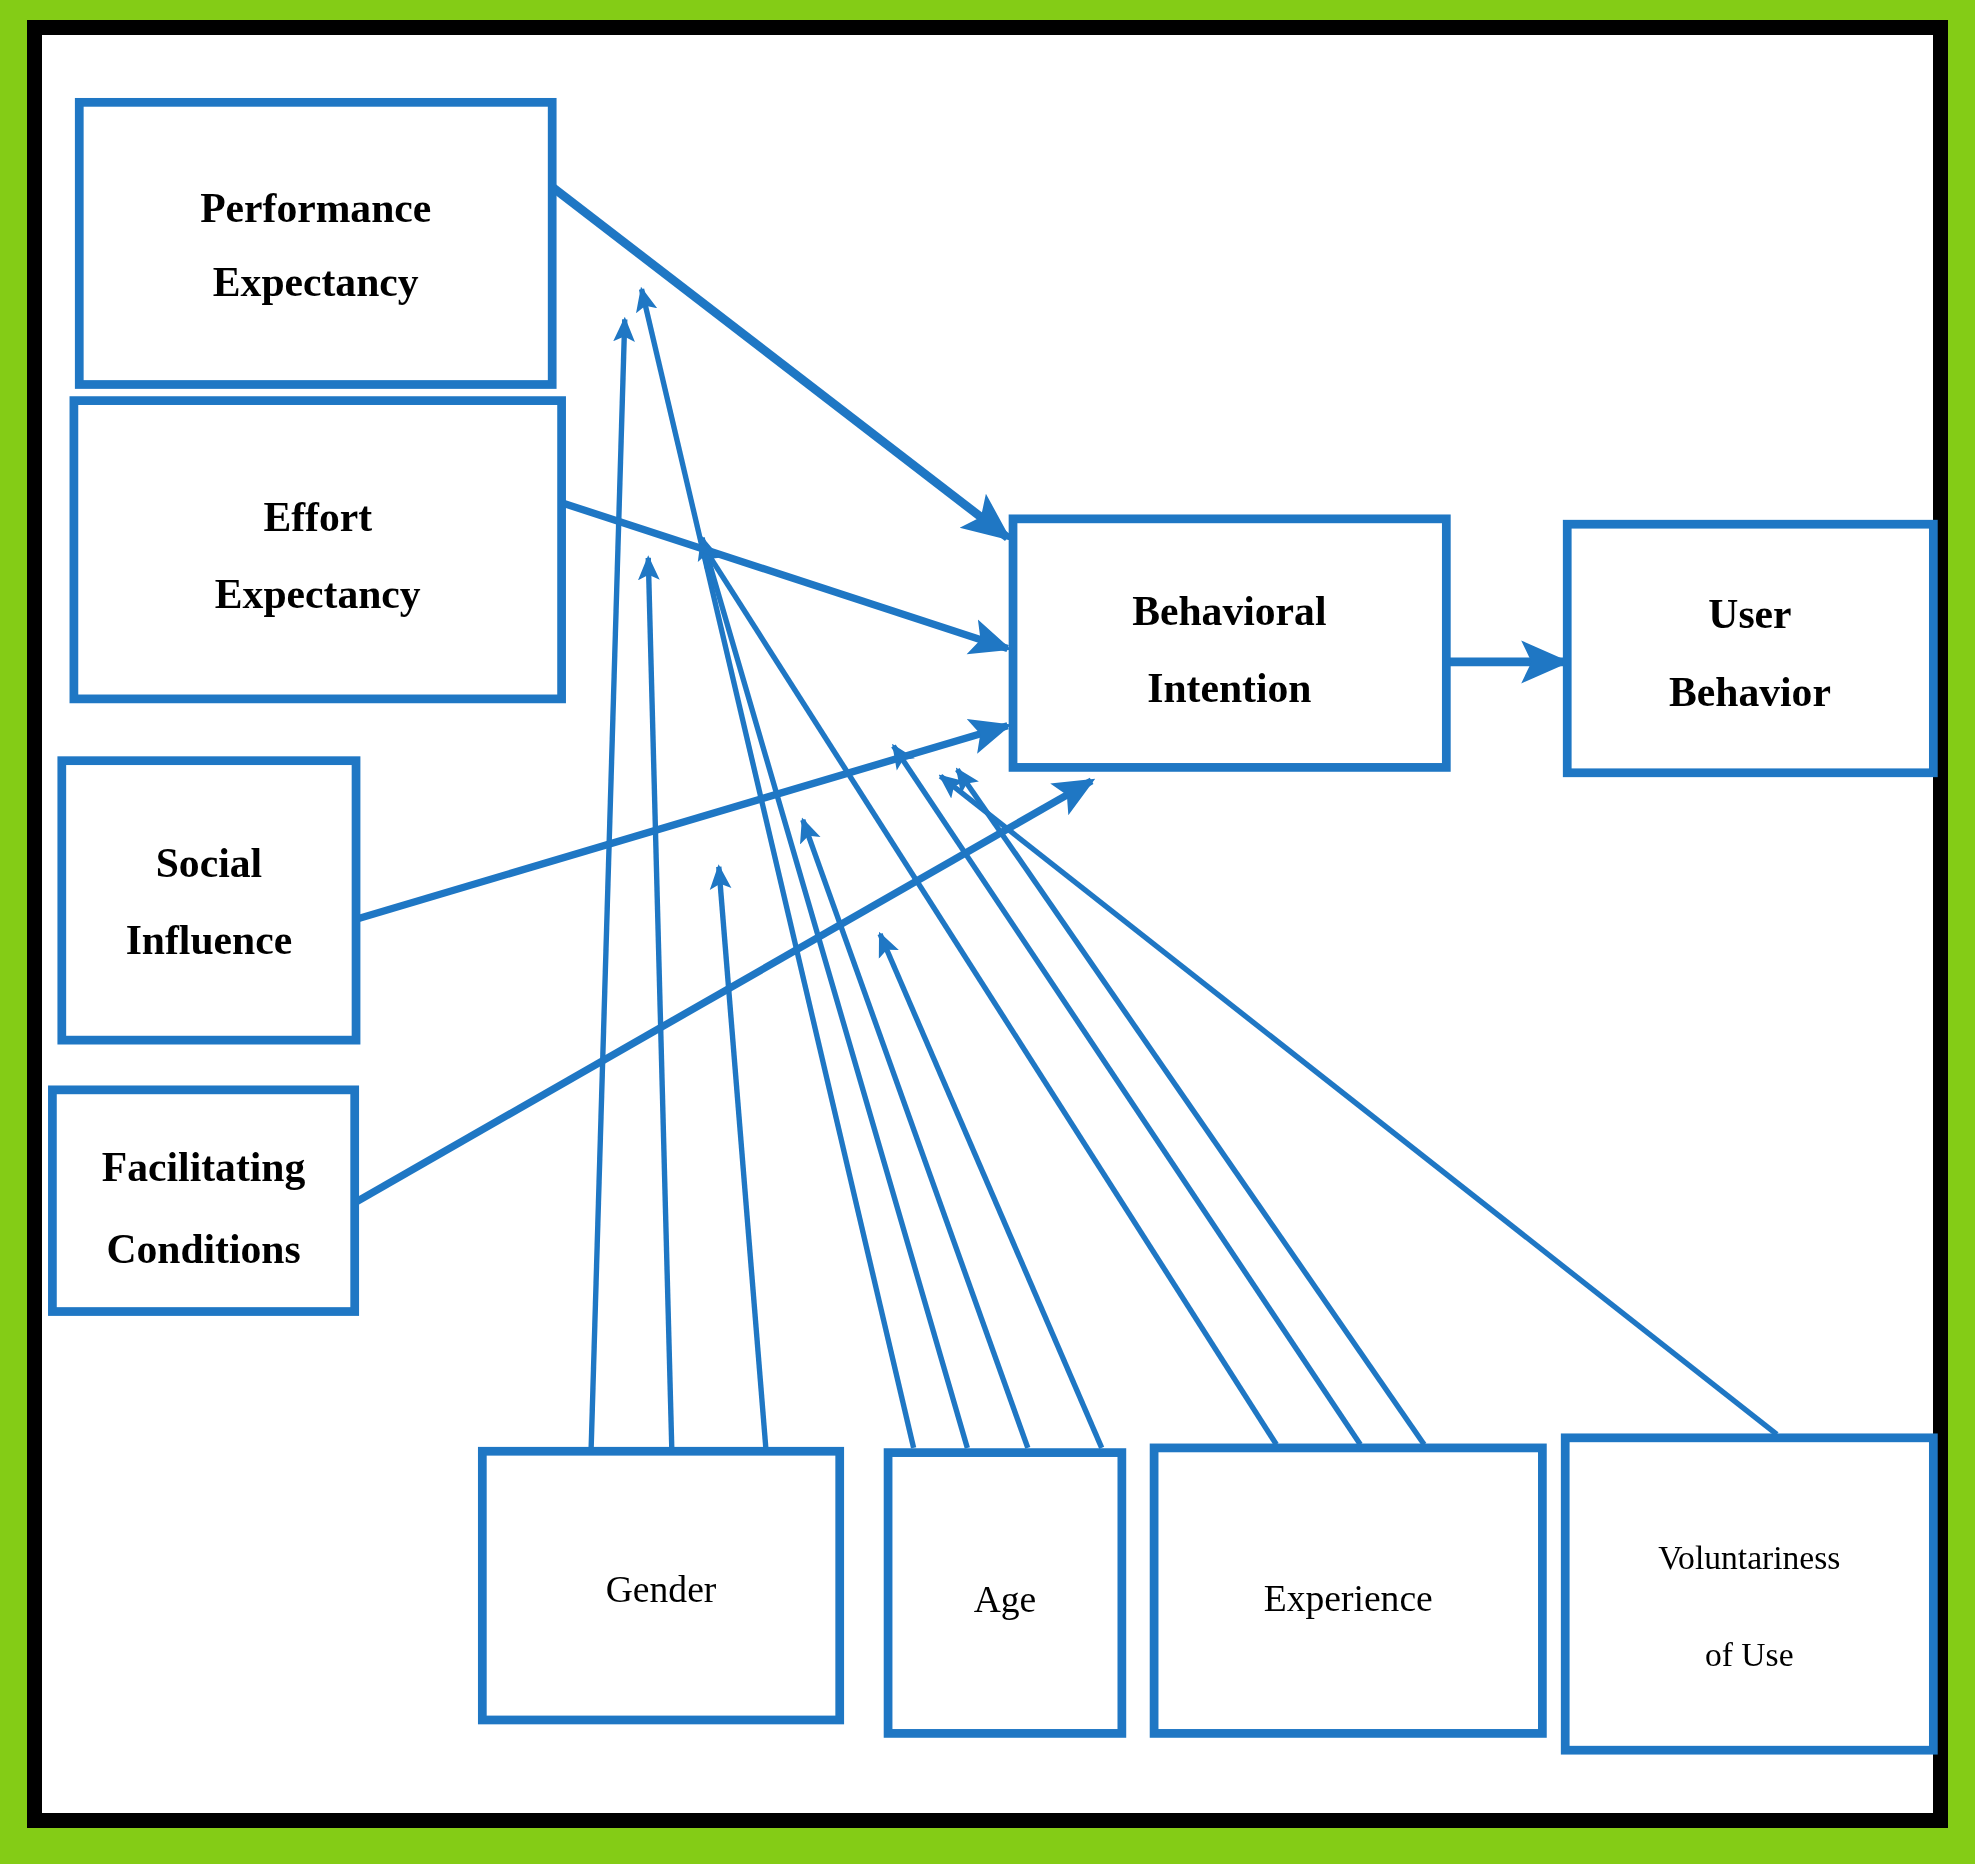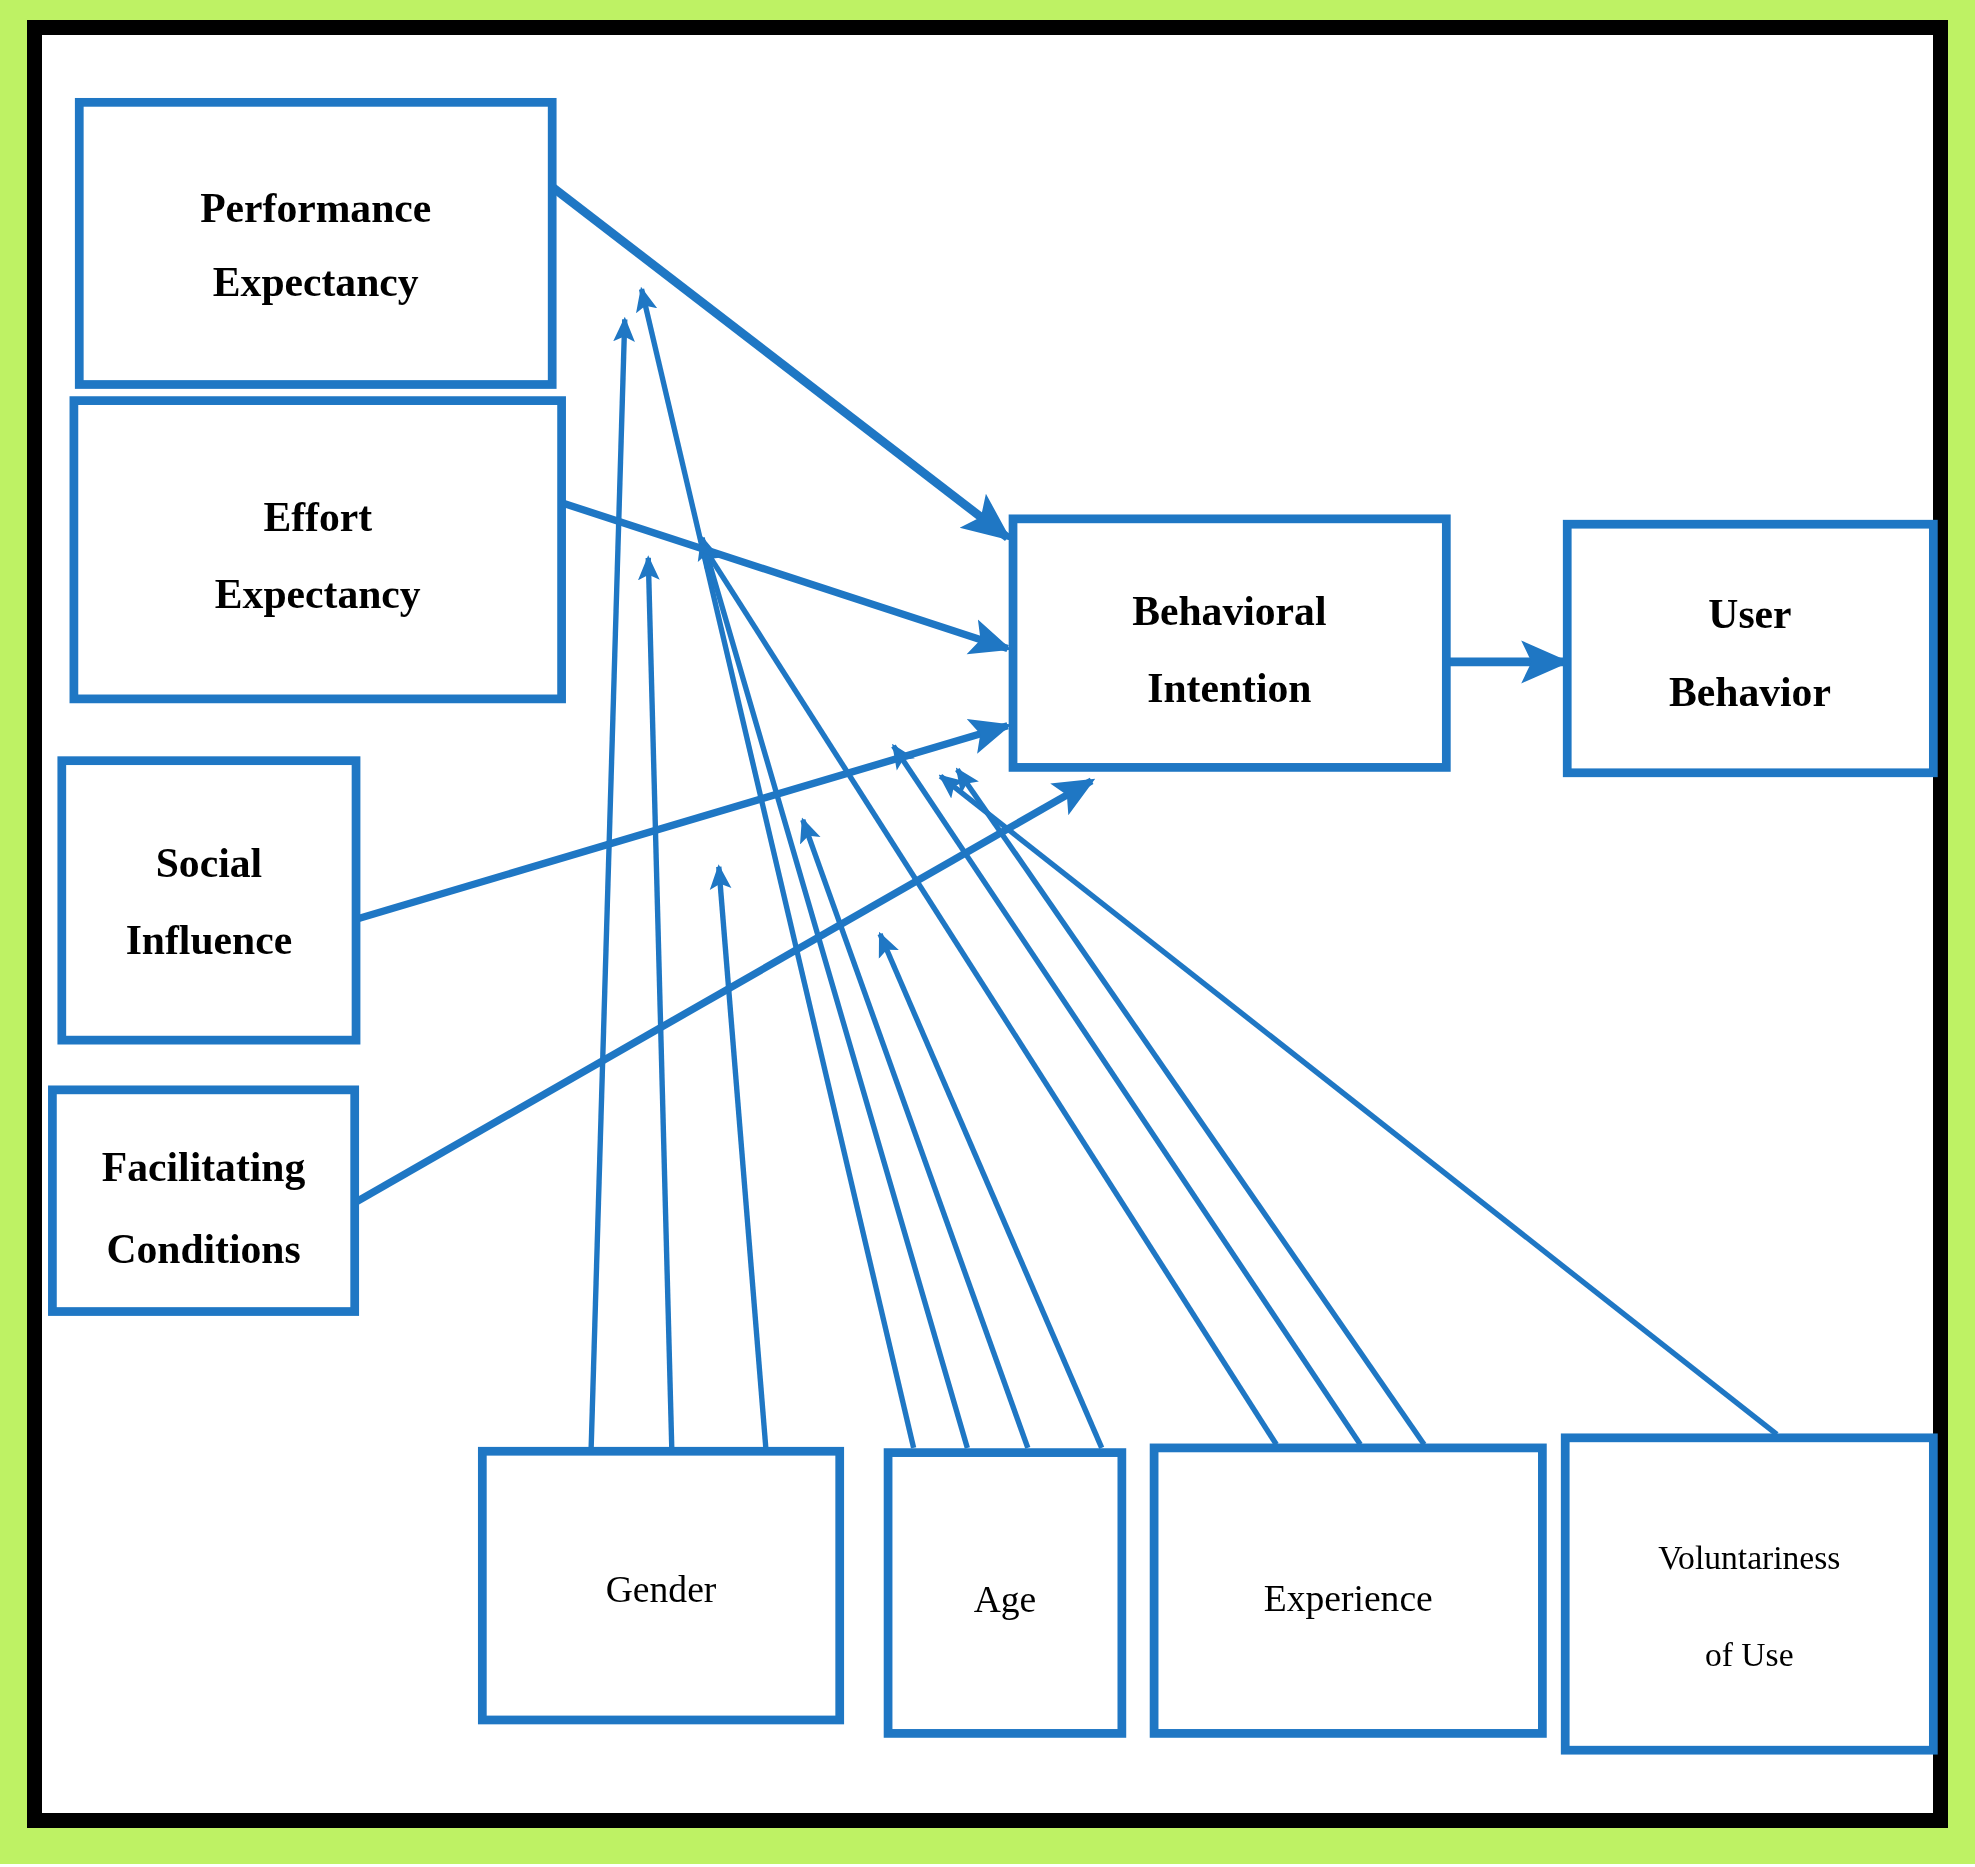--- a/index.html
+++ b/index.html
@@ -1,17 +1,17 @@
 <!DOCTYPE html>
 <html style="font-size:10.7px"><head>
 <meta charset="utf-8">
 <style>
   html,body{margin:0;padding:0;background:#ffffff;}
   body{font-family:"Liberation Serif",serif;}
-  #root{position:relative;width:1975px;height:1864px;background:#bef264;overflow:hidden;}
+  #root{position:relative;width:1975px;height:1864px;background:#84cc16;overflow:hidden;}
   #frame{position:absolute;left:27px;top:20px;width:1921px;height:1808px;
          border:15px solid #000000;box-sizing:border-box;background:#ffffff;}
   #canvas{position:absolute;left:0;top:0;width:1975px;height:1868px;}
   .node-label{font-family:"Liberation Serif",serif;fill:#000000;text-anchor:middle;}
   .bold-label{font-weight:bold;font-size:62px;}
   .mod-label{font-weight:normal;font-size:56px;}
   .mod-label-small{font-weight:normal;font-size:50px;}
   .nodebox{fill:#ffffff;stroke:#1F77C4;stroke-width:13;}
   .edge{stroke:#1F77C4;fill:none;stroke-linecap:butt;}
   .edge-thick{stroke-width:13;}

